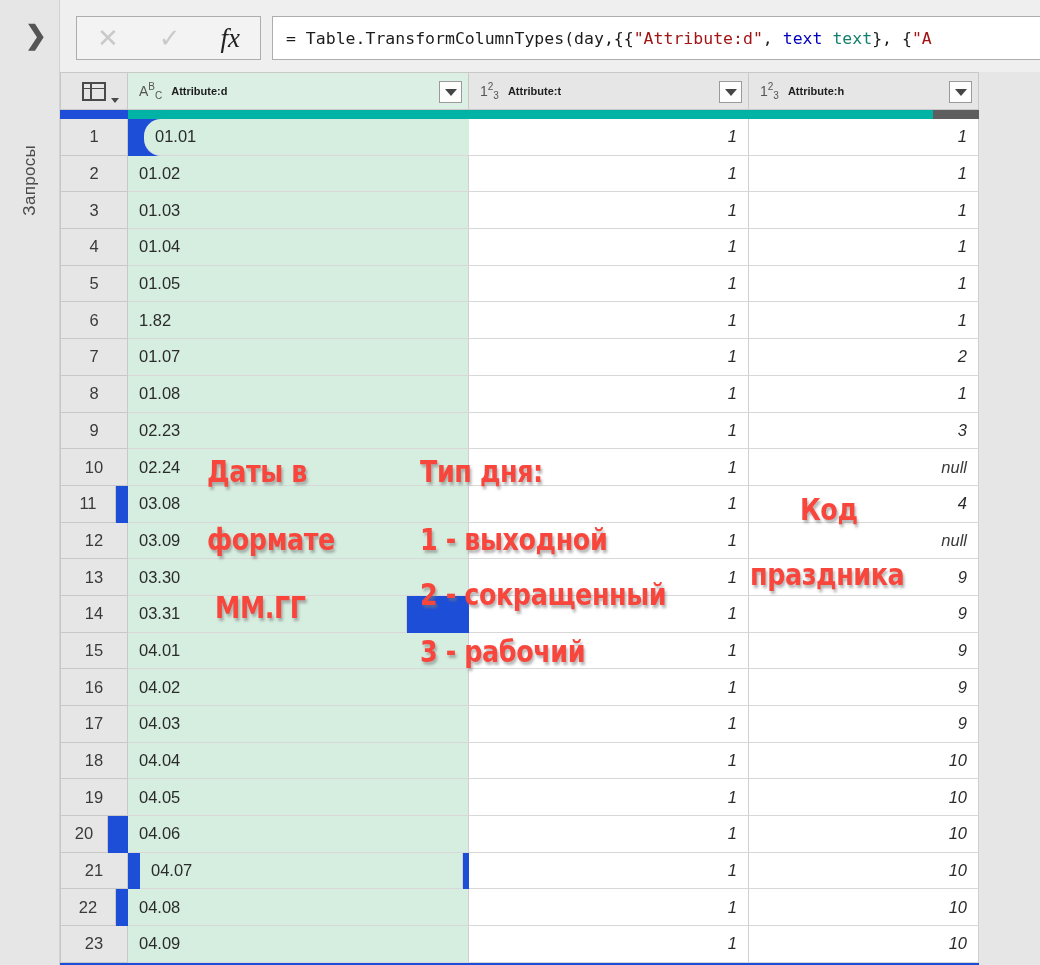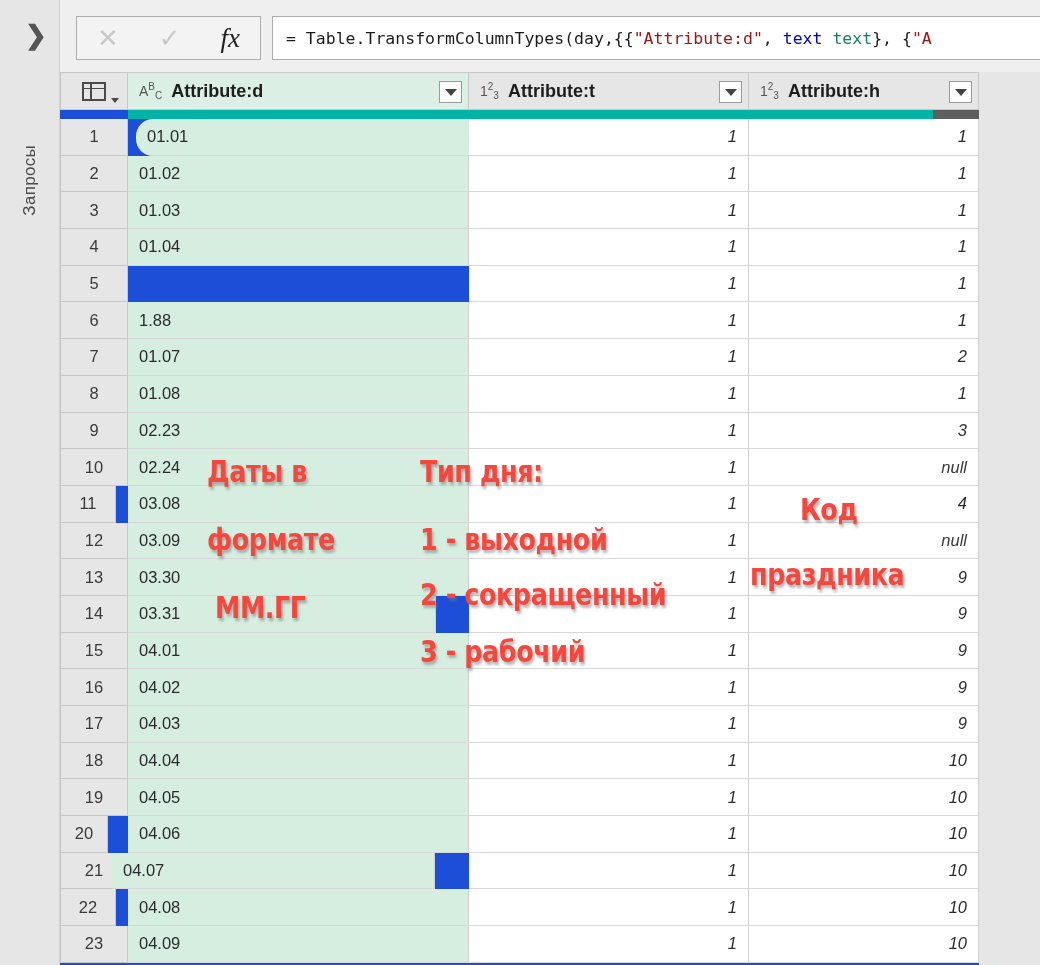--- a/index.html
+++ b/index.html
@@ -72,21 +72,21 @@
   }
   .hcell.corner{ left:0; width:68px; justify-content:center; border-left:1px solid #C8C8C8; }
   .hcell.sel{ background:#DCEFE4; }
   .htype{
     font-size:14px; color:#555; margin-left:11px; white-space:nowrap;
     font-family:"Liberation Sans",sans-serif;
   }
   .htype sup{ font-size:10px; }
   .htype sub{ font-size:10px; }
   .hlabel{
-    font-size:18px; font-weight:bold; color:#1d1d1d; margin-left:9px; white-space:nowrap;
+    font-size:11px; font-weight:bold; color:#1d1d1d; margin-left:9px; white-space:nowrap;
   }
   .hfilter{
     position:absolute; right:6px; top:8px; width:23px; height:22px;
     background:#FDFDFD; border:1px solid #9A9A9A;
     display:flex; align-items:center; justify-content:center; cursor:pointer;
   }
   .hfilter:after{
     content:""; width:0; height:0;
     border-left:6px solid transparent; border-right:6px solid transparent;
     border-top:7px solid #444;
@@ -202,21 +202,21 @@
       <div class="qfill" style="width:100%"></div>
     </div>
     <div class="qbar" style="left:689px; width:230px; display:flex;">
       <div class="qfill" style="width:80%"></div>
       <div class="qnull" style="width:20%"></div>
     </div>
 
     <div class="body" id="grid-body">
         <div class="row">
           <div class="cell rownum" style="left: 0px; width: 68px;">1</div>
-          <div class="cell c1" style="left: 76px; width: 411px; border-radius: 17px;">01.01</div>
+          <div class="cell c1" style="left: 84px; width: 411px; border-radius: 17px;">01.01</div>
           <div class="cell c2" style="left: 409px; width: 280px;">1</div>
           <div class="cell c3" style="left: 689px; width: 230px;">1</div>
         </div>
         <div class="row">
           <div class="cell rownum" style="left: 0px; width: 68px;">2</div>
           <div class="cell c1" style="left: 68px; width: 341px;">01.02</div>
           <div class="cell c2" style="left: 409px; width: 280px;">1</div>
           <div class="cell c3" style="left: 689px; width: 230px;">1</div>
         </div>
         <div class="row">
@@ -226,26 +226,27 @@
           <div class="cell c3" style="left: 689px; width: 230px;">1</div>
         </div>
         <div class="row">
           <div class="cell rownum" style="left: 0px; width: 68px;">4</div>
           <div class="cell c1" style="left: 68px; width: 341px;">01.04</div>
           <div class="cell c2" style="left: 409px; width: 280px;">1</div>
           <div class="cell c3" style="left: 689px; width: 230px;">1</div>
         </div>
         <div class="row">
           <div class="cell rownum" style="left: 0px; width: 68px;">5</div>
+          <div class="cell c1" style="left: 68px; width: 341px;">01.05</div>
           <div class="cell c2" style="left: 409px; width: 280px;">1</div>
           <div class="cell c3" style="left: 689px; width: 230px;">1</div>
         </div>
         <div class="row">
           <div class="cell rownum" style="left: 0px; width: 68px;">6</div>
-          <div class="cell c1" style="left: 68px; width: 341px;">1.88</div>
+          <div class="cell c1" style="left: 68px; width: 341px;">1.82</div>
           <div class="cell c2" style="left: 409px; width: 280px;">1</div>
           <div class="cell c3" style="left: 689px; width: 230px;">1</div>
         </div>
         <div class="row">
           <div class="cell rownum" style="left: 0px; width: 68px;">7</div>
           <div class="cell c1" style="left: 68px; width: 341px;">01.07</div>
           <div class="cell c2" style="left: 409px; width: 280px;">1</div>
           <div class="cell c3" style="left: 689px; width: 230px;">2</div>
         </div>
         <div class="row">
@@ -279,21 +280,21 @@
           <div class="cell c3 null-val" style="left: 689px; width: 230px;">null</div>
         </div>
         <div class="row">
           <div class="cell rownum" style="left: 0px; width: 68px;">13</div>
           <div class="cell c1" style="left: 68px; width: 341px;">03.30</div>
           <div class="cell c2" style="left: 409px; width: 280px;">1</div>
           <div class="cell c3" style="left: 689px; width: 230px;">9</div>
         </div>
         <div class="row">
           <div class="cell rownum" style="left: 0px; width: 68px;">14</div>
-          <div class="cell c1" style="left: 68px; width: 308px;">03.31</div>
+          <div class="cell c1" style="left: 68px; width: 279px;">03.31</div>
           <div class="cell c2" style="left: 409px; width: 280px;">1</div>
           <div class="cell c3" style="left: 689px; width: 230px;">9</div>
         </div>
         <div class="row">
           <div class="cell rownum" style="left: 0px; width: 68px;">15</div>
           <div class="cell c1" style="left: 68px; width: 341px;">04.01</div>
           <div class="cell c2" style="left: 409px; width: 280px;">1</div>
           <div class="cell c3" style="left: 689px; width: 230px;">9</div>
         </div>
         <div class="row">
@@ -321,21 +322,21 @@
           <div class="cell c3" style="left: 689px; width: 230px;">10</div>
         </div>
         <div class="row">
           <div class="cell rownum" style="left: 0px; width: 48px;">20</div>
           <div class="cell c1" style="left: 68px; width: 341px;">04.06</div>
           <div class="cell c2" style="left: 409px; width: 280px;">1</div>
           <div class="cell c3" style="left: 689px; width: 230px;">10</div>
         </div>
         <div class="row">
           <div class="cell rownum" style="left: 0px; width: 68px;">21</div>
-          <div class="cell c1" style="left: 52px; width: 323px;">04.07</div>
+          <div class="cell c1" style="left: 80px; width: 323px;">04.07</div>
           <div class="cell c2" style="left: 409px; width: 280px;">1</div>
           <div class="cell c3" style="left: 689px; width: 230px;">10</div>
         </div>
         <div class="row">
           <div class="cell rownum" style="left: 0px; width: 56px;">22</div>
           <div class="cell c1" style="left: 68px; width: 341px;">04.08</div>
           <div class="cell c2" style="left: 409px; width: 280px;">1</div>
           <div class="cell c3" style="left: 689px; width: 230px;">10</div>
         </div>
         <div class="row">

